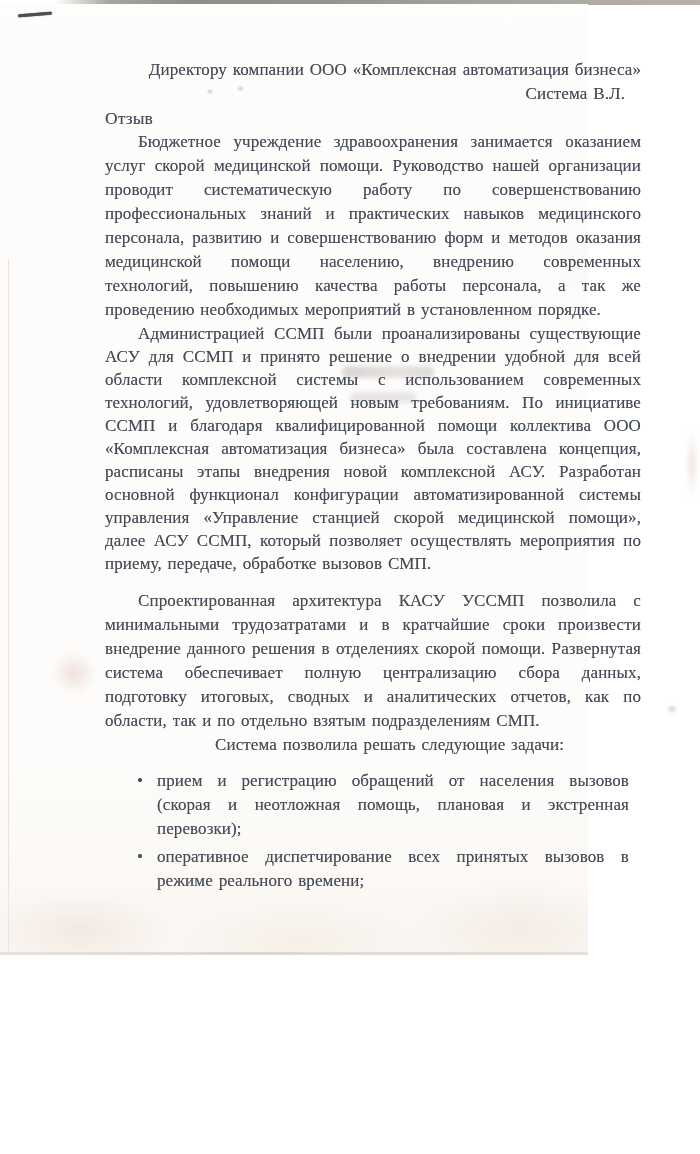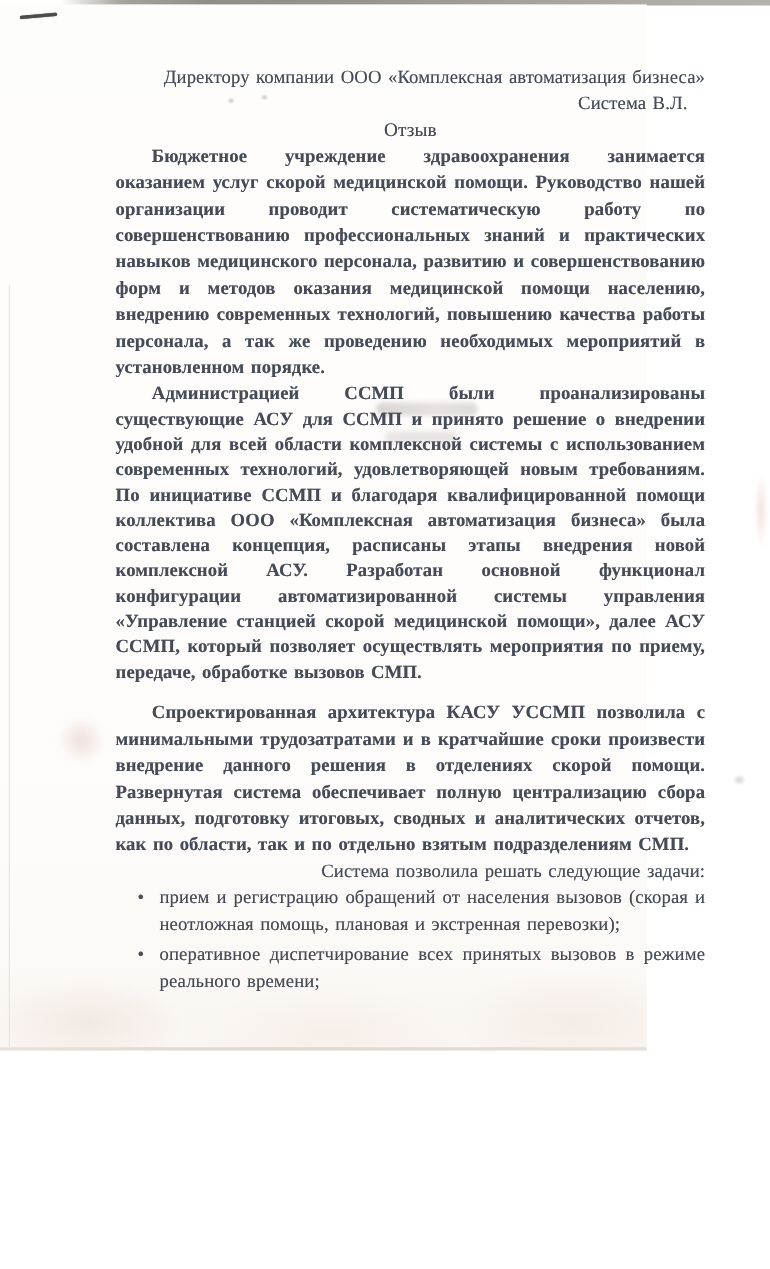--- a/index.html
+++ b/index.html
@@ -75,28 +75,28 @@
     color:#454b57;
     font-size:17px;line-height:24px;
     letter-spacing:.1px;word-spacing:1.5px;
     text-shadow:0 0 .6px rgba(69,75,87,.55);
   }
   .content p{margin:0;}
   .recipient{text-align:right;margin-bottom:9px;}
   .recipient-name{text-align:right;padding-right:16px;margin-bottom:7px;}
   .title{
     font-size:17.5px;font-weight:normal;
-    text-align:center;margin:0 0 11px 30px;
+    margin:0 0 11px 30px;
   }
   .subject{text-align:justify;margin-bottom:16px;}
-  .para{text-align:justify;text-indent:33px;margin-bottom:16px;font-weight:bold;}
+  .para{text-align:justify;text-indent:33px;margin-bottom:16px;}
   .para.p2{margin-bottom:14px;line-height:23px;}
-  .lead-in{text-align:right;text-indent:33px;margin-bottom:13px;}
+  .lead-in{text-align:center;text-indent:33px;margin-bottom:13px;}
   ul.tasks{
-    margin:0;padding:0 0 0 40px;list-style:none;
+    margin:12px;padding:0 0 0 40px;list-style:none;
   }
   ul.tasks li{
     position:relative;text-align:justify;margin-bottom:4px;line-height:24px;
   }
   ul.tasks li::before{
     content:"\2022";
     position:absolute;left:-20px;top:0;
     color:#4a5058;font-size:17px;
   }
 </style>

